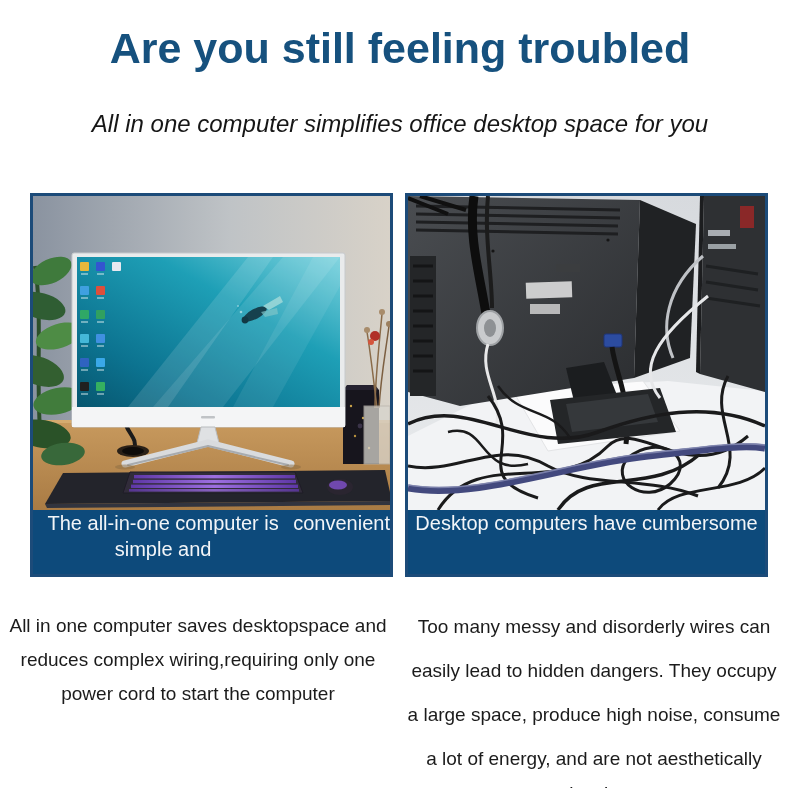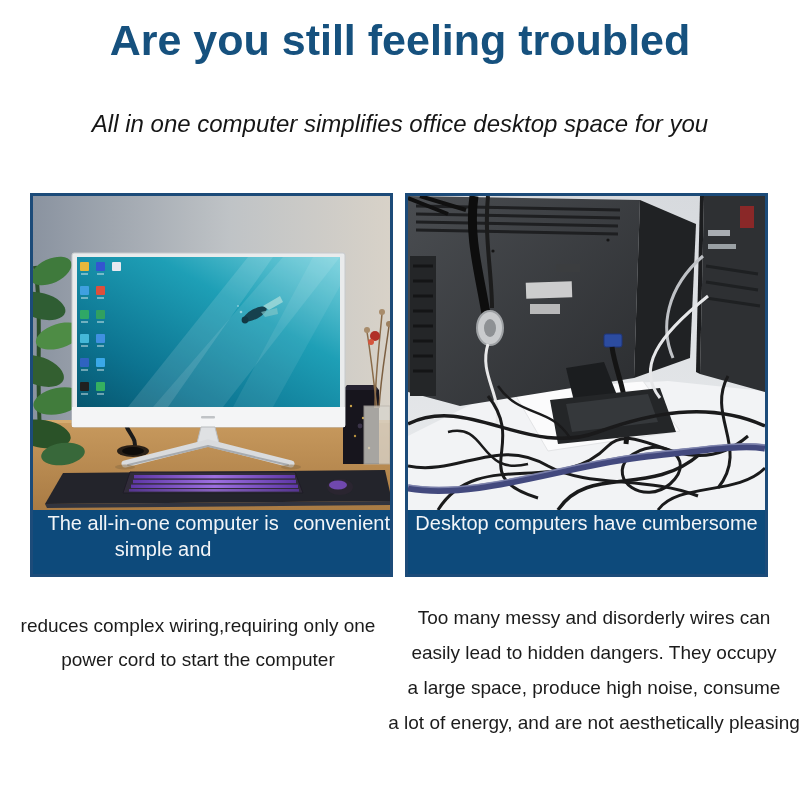--- a/index.html
+++ b/index.html
@@ -1,21 +1,21 @@
 <!DOCTYPE html>
 <html><head>
 <meta charset="utf-8">
 <style>
   html,body{margin:0;padding:0;background:#ffffff;}
   .page{
     position:relative;width:800px;height:788px;background:#ffffff;overflow:hidden;
     font-family:"Liberation Sans", sans-serif;
   }
   .title{
-    position:absolute;top:16px;left:0;width:800px;text-align:center;
+    position:absolute;top:24px;left:0;width:800px;text-align:center;
     font-size:43px;font-weight:bold;color:#16517E;letter-spacing:0px;
   }
   .subtitle{
     position:absolute;top:110px;left:0;width:800px;text-align:center;
     font-size:24px;color:#161616;font-style:italic;
   }
   .panel{
     position:absolute;top:193px;width:363px;height:384px;
     border:3px solid #1C4B79;box-sizing:border-box;background:#0D4A7B;
   }
@@ -25,21 +25,21 @@
   .caption{
     width:357px;height:64px;background:#0D4A7B;color:#F2F5F8;
     font-size:20px;line-height:26px;text-align:center;
     display:flex;flex-direction:row;justify-content:center;
   }
   .caption span{display:block;}
   .bodytext{position:absolute;text-align:center;color:#1B1B1B;font-size:19px;}
   .bodytext.left{top:609px;left:0;width:396px;}
   .bodytext.left p{margin:0;line-height:34px;}
   .bodytext.right{top:600px;left:388px;width:412px;}
-  .bodytext.right p{margin:0;line-height:35px;}
+  .bodytext.right p{margin:9px;line-height:35px;}
 </style>
 </head>
 <body>
 
 <div class="page">
 
   <div class="title">Are you still feeling troubled</div>
   <div class="subtitle">All in one computer simplifies office desktop space for you</div>
 
   <div class="panel left">
@@ -275,20 +275,21 @@
         <path d="M0,292 C70,304 160,268 240,260 C290,255 330,248 357,252" stroke="#43497E" stroke-width="7"></path>
         <path d="M0,289 C70,301 160,265 240,257 C290,252 330,245 357,249" stroke="#8A8FB5" stroke-width="1.6" opacity="0.8"></path>
       </g>
     </svg>
     <div class="caption">
       <span>Desktop computers have cumbersome</span>
     </div>
   </div>
 
   <div class="bodytext left">
+    <p>All in one computer saves desktopspace and</p>
     <p>reduces complex wiring,requiring only one</p>
     <p>power cord to start the computer</p>
   </div>
 
   <div class="bodytext right">
     <p>Too many messy and disorderly wires can</p>
     <p>easily lead to hidden dangers. They occupy</p>
     <p>a large space, produce high noise, consume</p>
     <p>a lot of energy, and are not aesthetically pleasing</p>
   </div>

